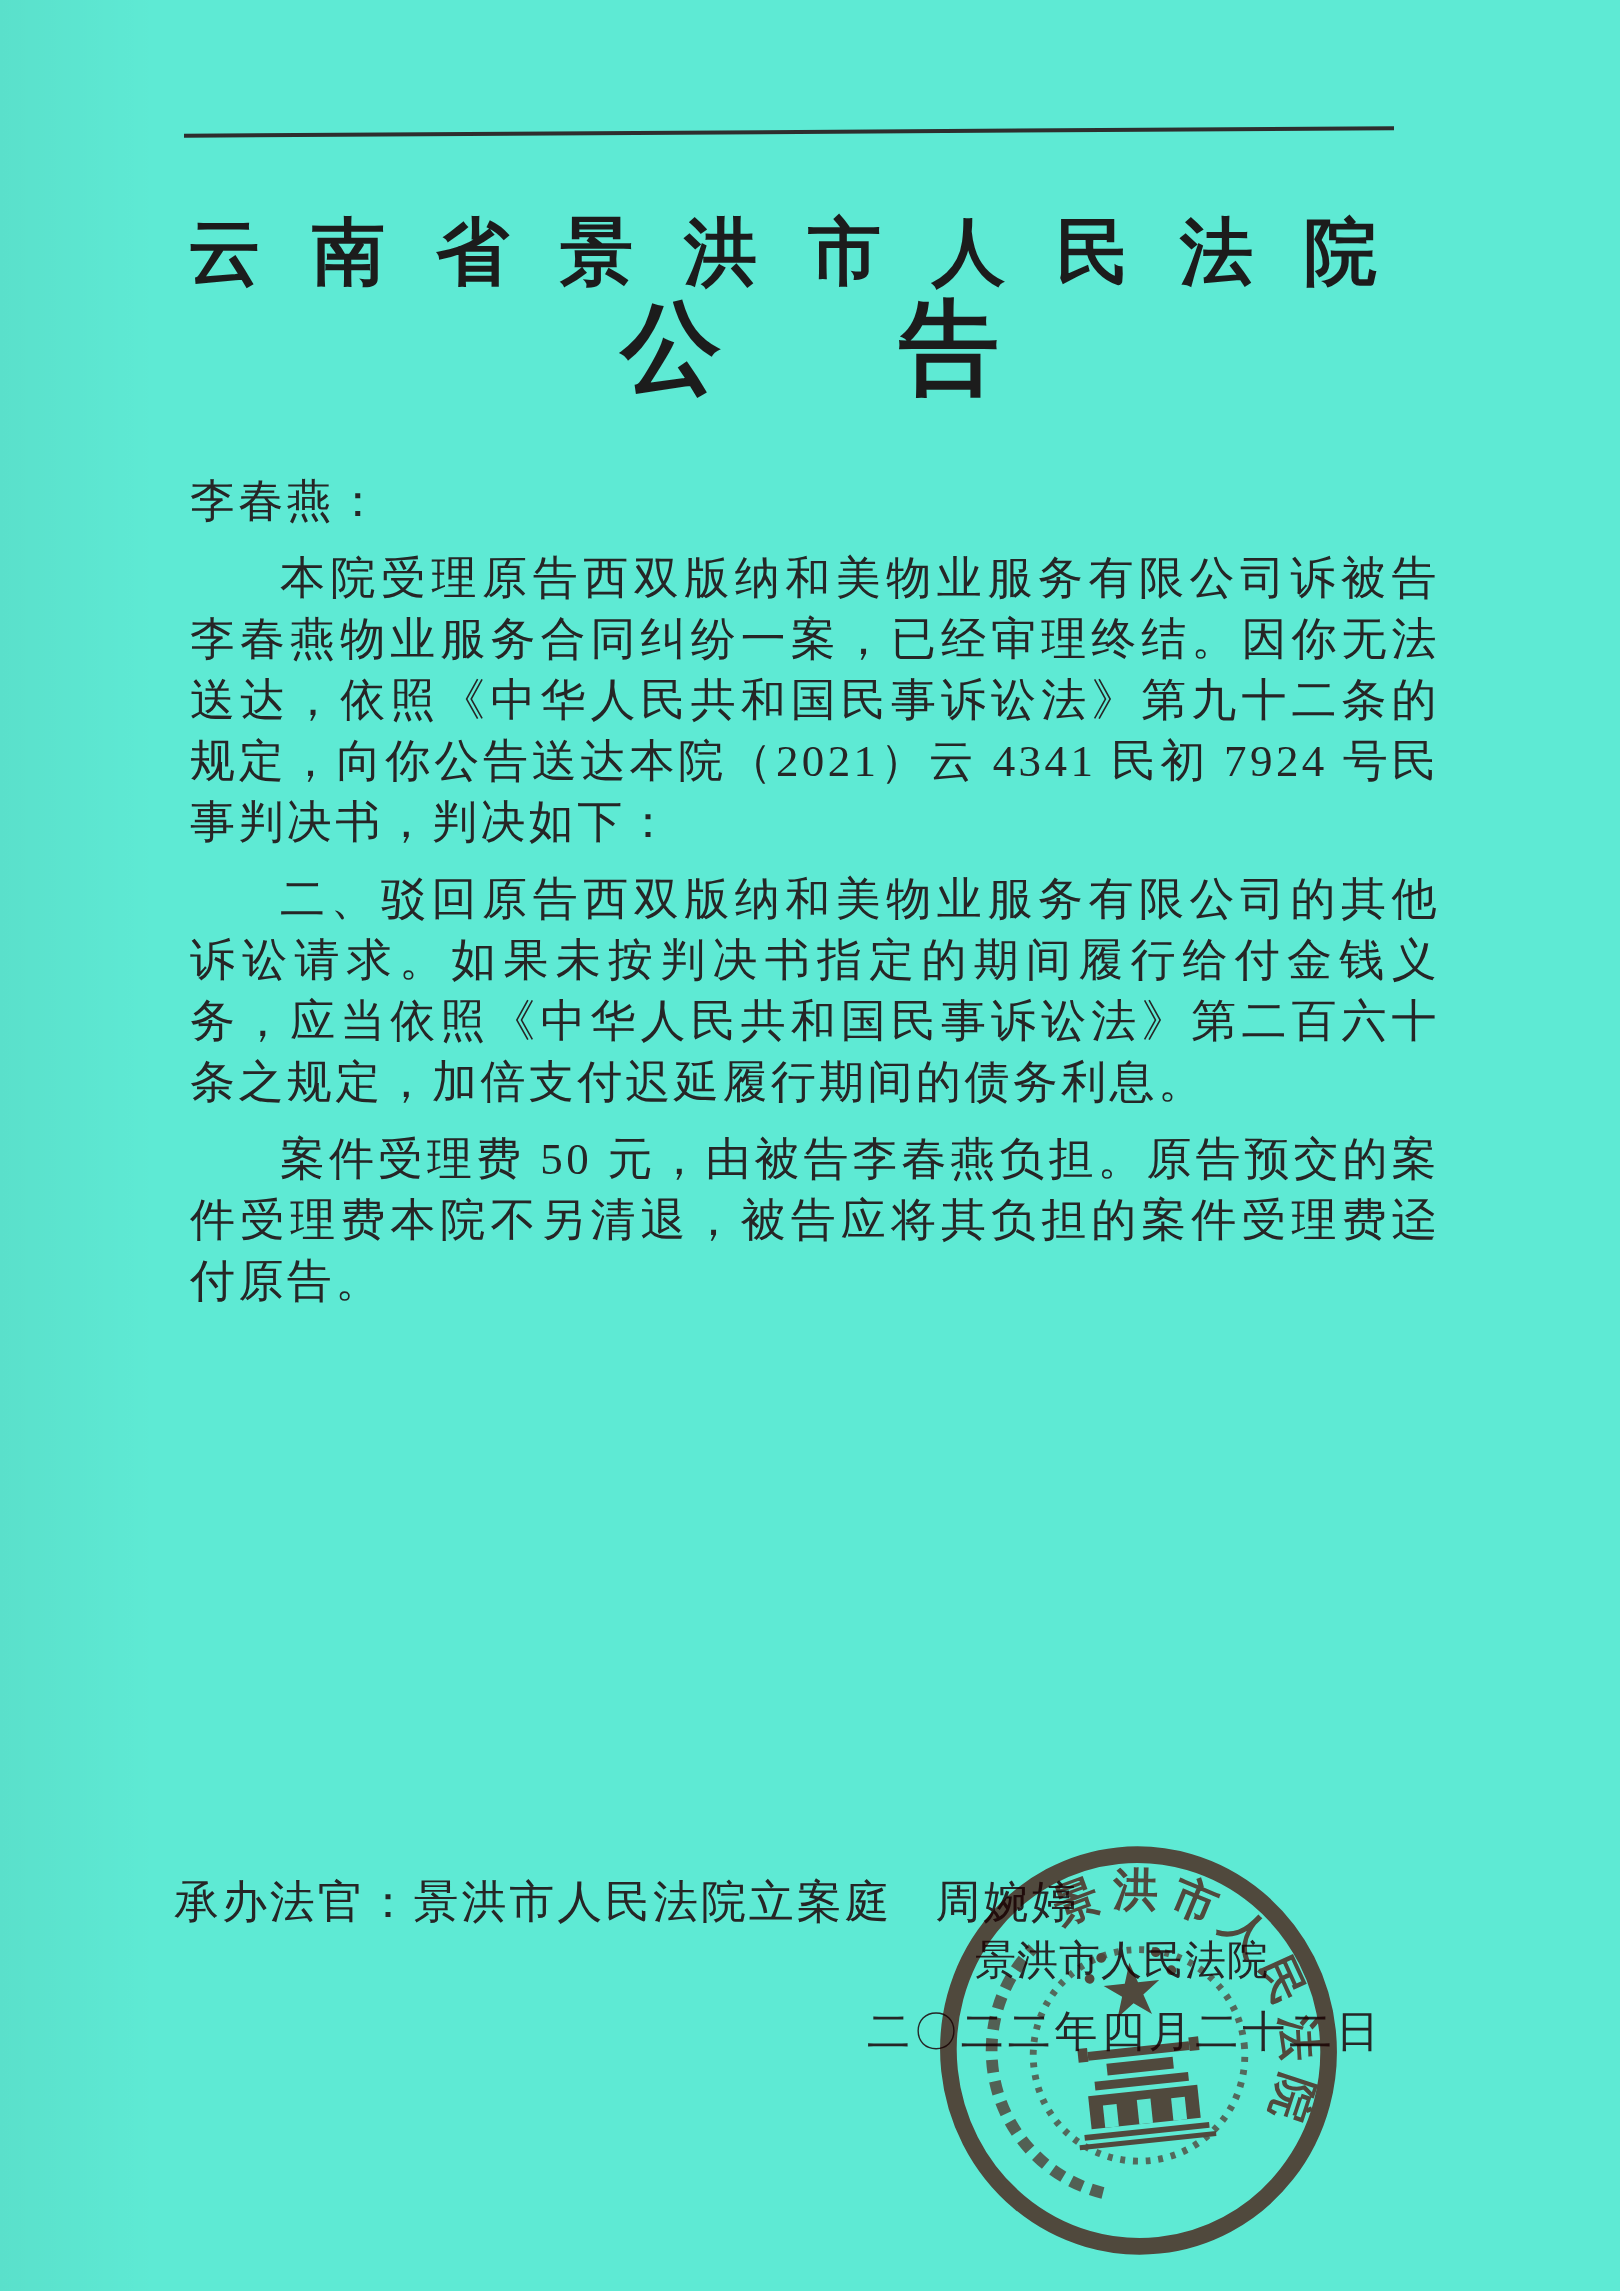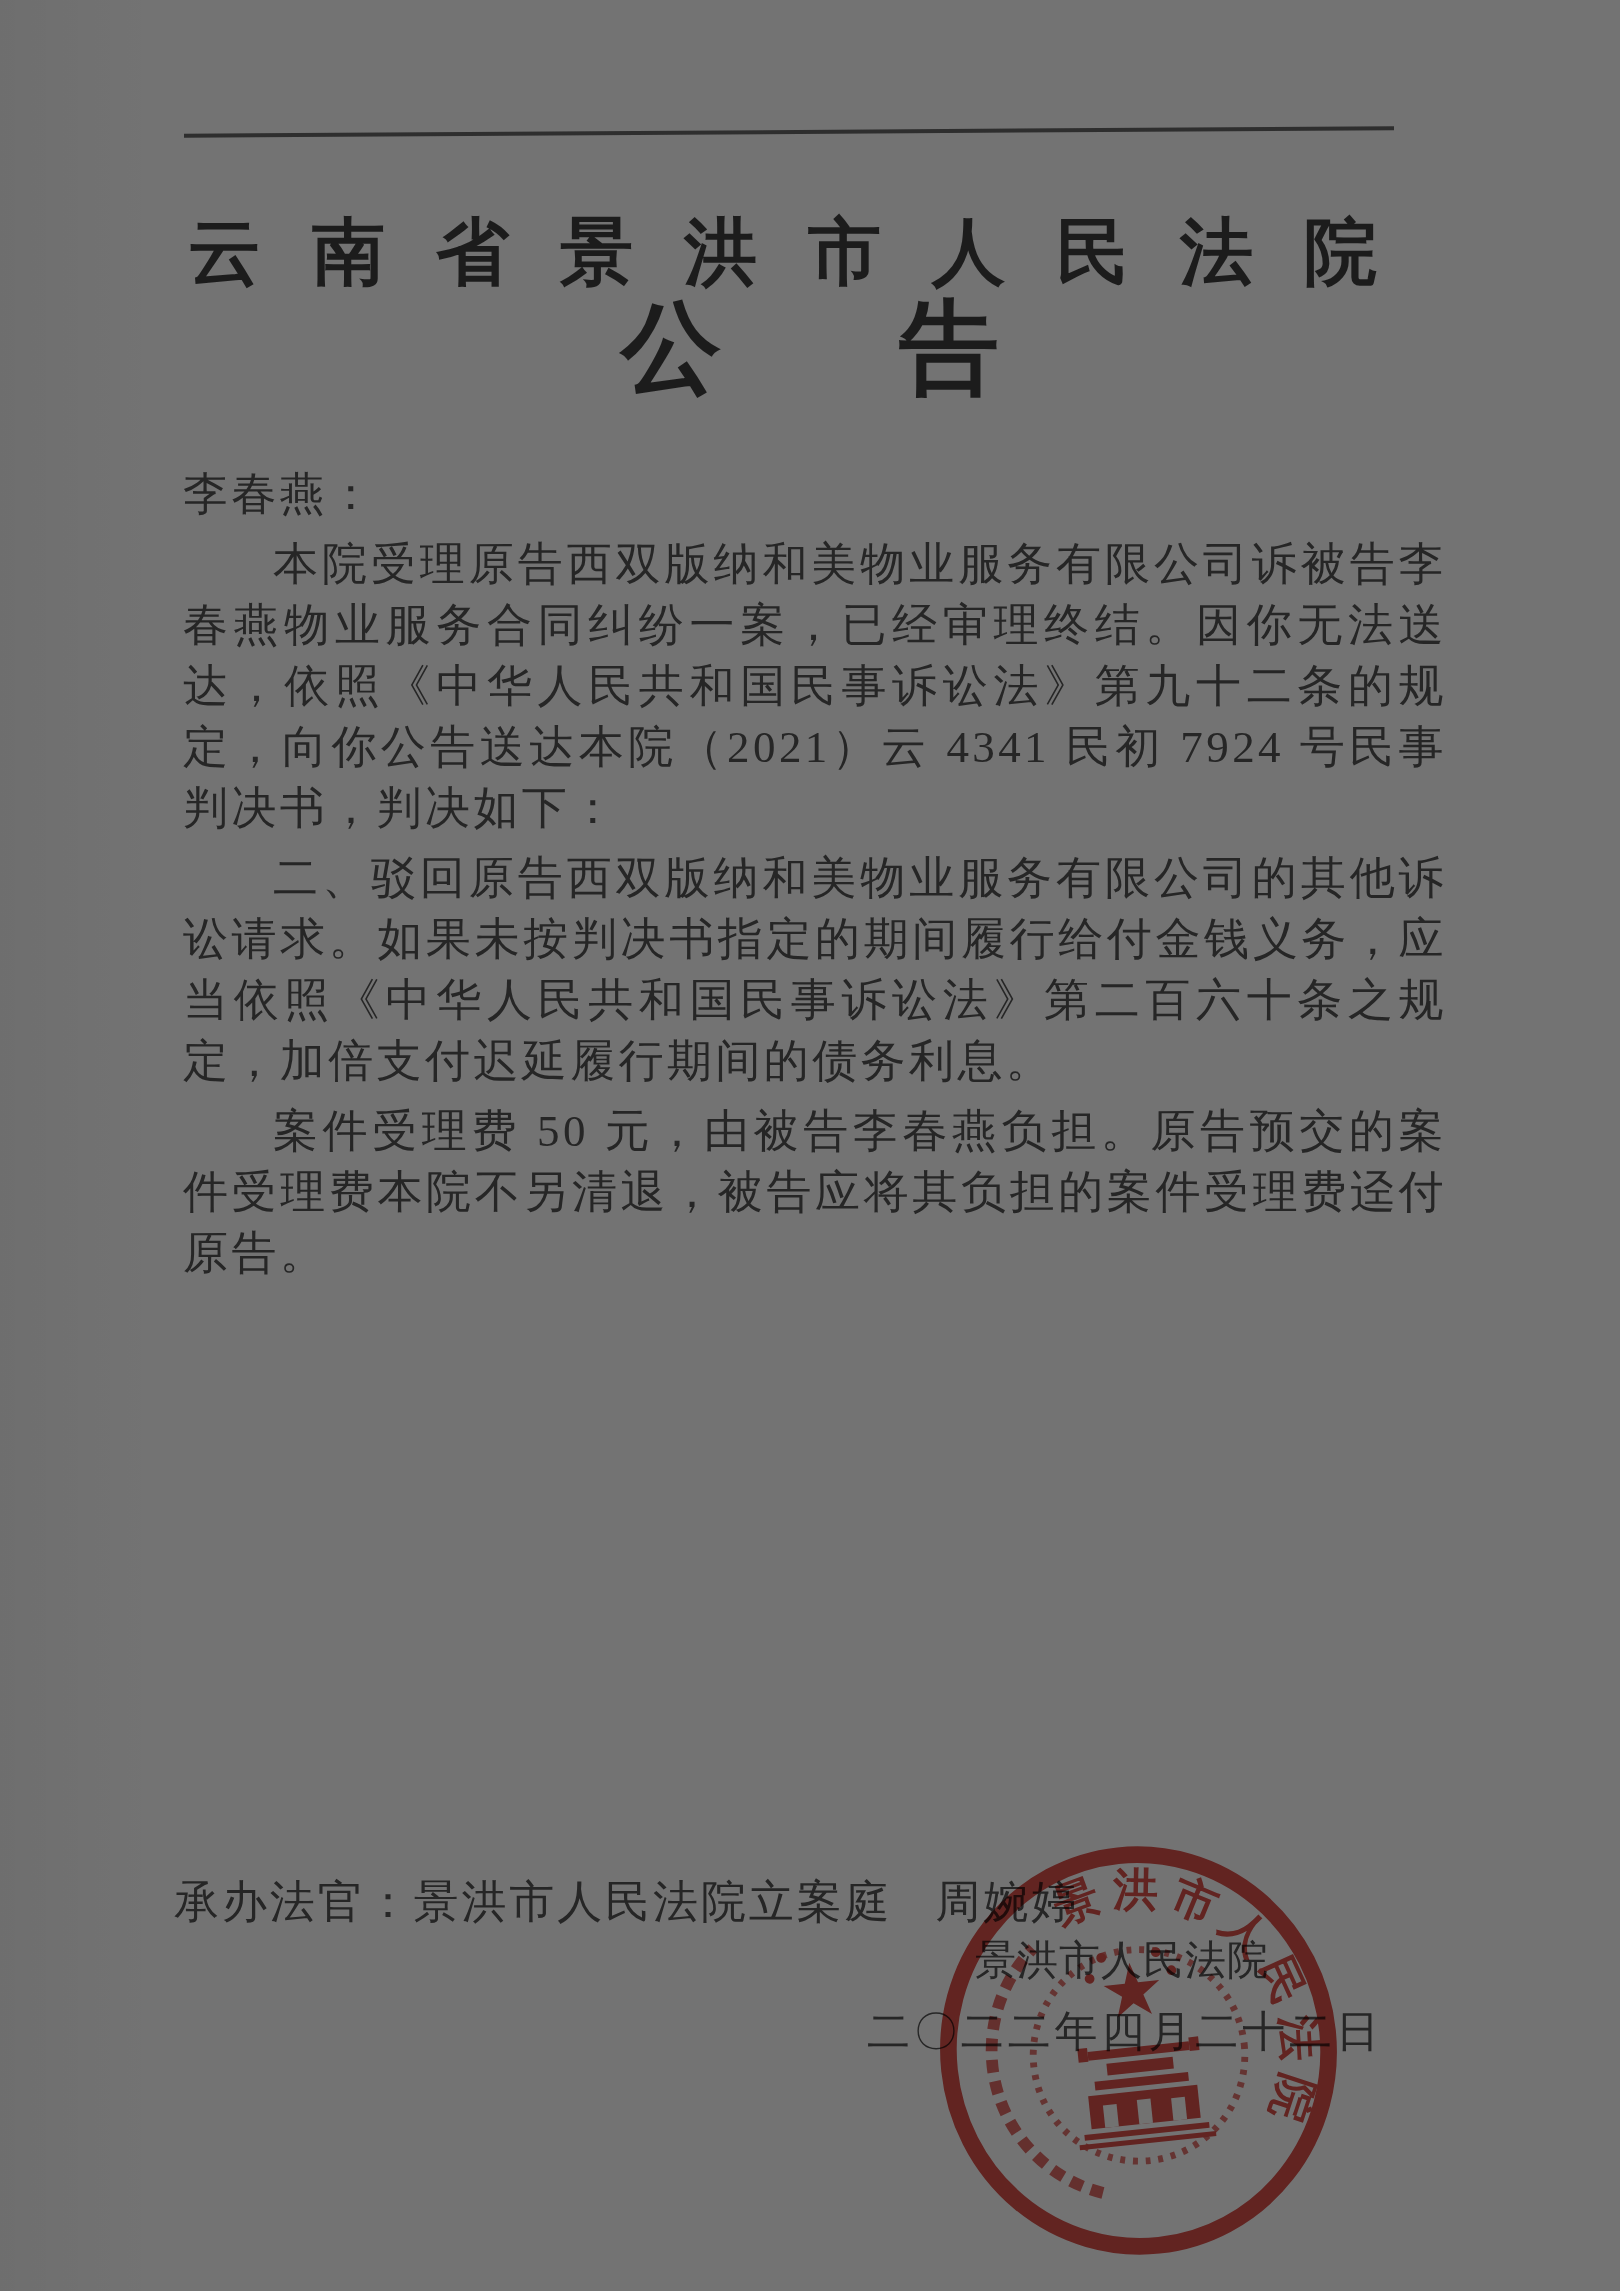--- a/index.html
+++ b/index.html
@@ -1,20 +1,20 @@
 <!DOCTYPE html>
 <html><head>
 <meta charset="utf-8">
 <style>
   html,body{margin:0;padding:0;background:#e8e8e6;}
   .page{
     position:relative;
     width:1620px;height:2292px;
     margin:0 auto;
-    background:#737373;
+    background:#5eead4;
     font-family:"Liberation Serif","DejaVu Serif",serif;
     color:#222;
     overflow:hidden;
   }
   .scan-edge{
     position:absolute;left:0;top:0;bottom:0;width:157px;
     background:linear-gradient(to right, rgba(0,0,0,0.045), rgba(0,0,0,0));
     pointer-events:none;
   }
   .top-rule{
@@ -29,21 +29,21 @@
   .doc-title{
     position:absolute;left:0;top:294px;width:100%;
     display:flex;justify-content:center;gap:178px;
     font-size:100px;font-weight:bold;color:#1c1c1c;line-height:1.1;
   }
   .body-text{
     position:absolute;left:174px;top:455px;width:1282px;
     font-size:45px;line-height:61px;letter-spacing:3.4px;
     text-align:justify;color:#262626;
   }
-  .body-text p{margin:9px;text-indent:2em;}
+  .body-text p{margin:16px;text-indent:2em;}
   .body-text p.salutation{text-indent:0;}
   .officer-line{
     position:absolute;left:174px;top:1872px;
     font-size:45px;letter-spacing:2.9px;color:#262626;white-space:nowrap;font-family:Liberation Serif, serif;
   }
   .officer-line .gap{display:inline-block;width:43px;}
   .sign-court{
     position:absolute;left:975px;top:1933px;
     font-size:41px;letter-spacing:1px;color:#262626;white-space:nowrap;
   }

